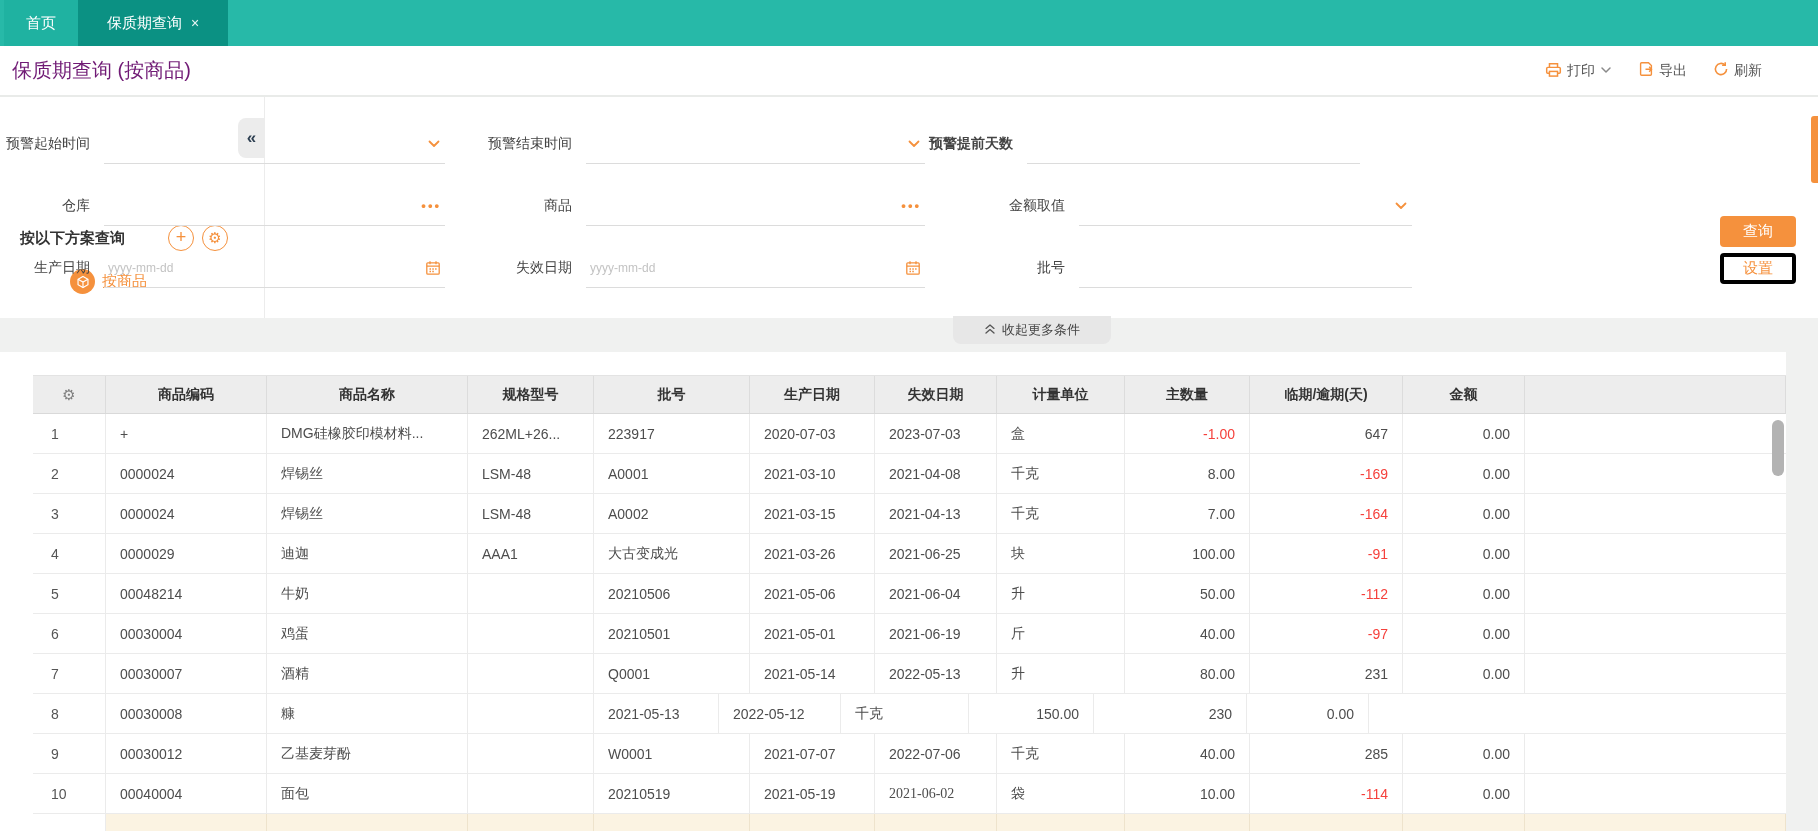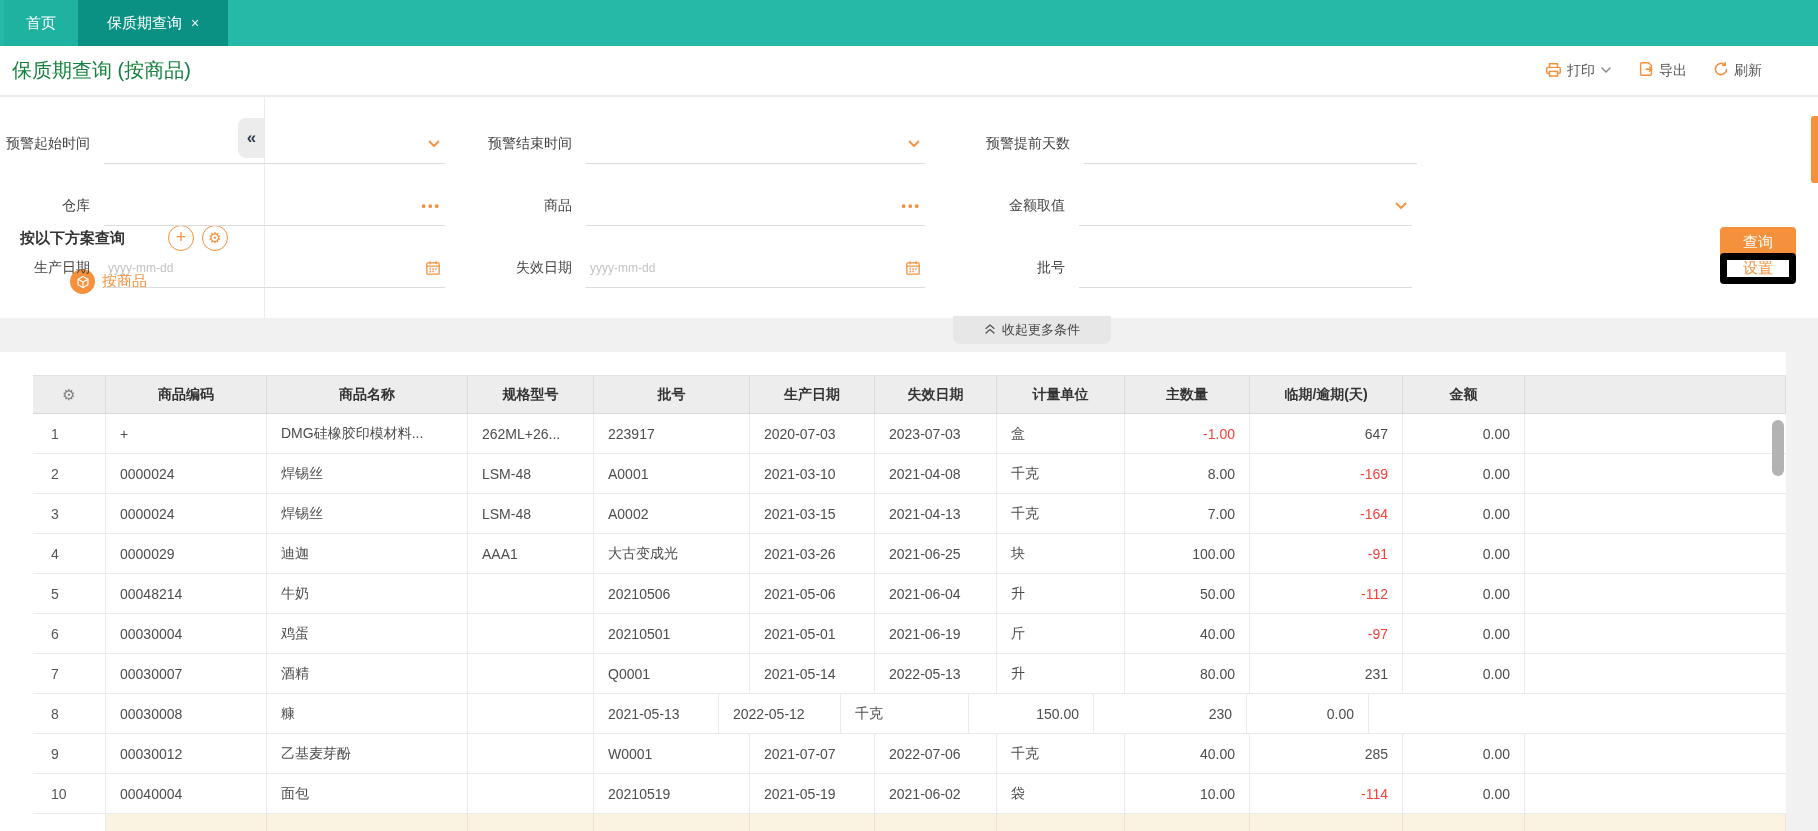--- a/index.html
+++ b/index.html
@@ -9,21 +9,21 @@
 
   
   .tabbar { left:0; top:0; width:1818px; height:46px; background:#27b9a8; }
   .tab { position:absolute; top:0; height:46px; display:flex; align-items:center; justify-content:center; color:#fff; font-size:15px; cursor:pointer; }
   .tab-home { left:4px; width:74px; background:#1fb2a1; }
   .tab-active { left:78px; width:150px; background:#0b9183; gap:9px; }
   .tab-close { font-size:14px; opacity:.92; }
 
   
   .pageheader { left:0; top:46px; width:1818px; height:49px; background:#fff; display:flex; align-items:center; }
-  .page-title { margin-left:12px; font-size:20px; color:#15803d; font-weight:500; }
+  .page-title { margin-left:12px; font-size:20px; color:#701a75; font-weight:500; }
   .header-actions { position:absolute; right:56px; top:0; height:49px; display:flex; align-items:center; gap:26px; }
   .h-action { display:flex; align-items:center; gap:5px; font-size:14px; color:#555; cursor:pointer; }
   .gap-line { left:0; top:95px; width:1818px; height:2px; background:#e9ebe9; }
 
   
   .filterpanel { left:0; top:97px; width:1818px; height:221px; background:#fff; }
   .sidebar { position:absolute; left:0; top:0; width:265px; height:221px; border-right:1px solid #ececec; }
   .sb-title { position:absolute; left:20px; top:132px; font-size:15px; font-weight:bold; color:#333; }
   .circle-btn { position:absolute; top:128px; width:26px; height:26px; border:1px solid #f5913d; border-radius:50%; color:#f5913d; display:flex; align-items:center; justify-content:center; cursor:pointer; }
   .circle-plus { left:168px; font-size:18px; font-weight:400; padding-bottom:2px; }
@@ -33,22 +33,22 @@
   .scheme-icon { width:25px; height:25px; border-radius:50%; background:#f5913d; display:flex; align-items:center; justify-content:center; }
   .scheme-label { color:#f5913d; font-size:15px; }
 
   .ffield { position:absolute; height:40px; display:flex; align-items:center; }
   .flabel { text-align:right; margin-right:14px; color:#444; font-size:14px; flex:0 0 auto; }
   .fbody { flex:1; height:100%; display:flex; align-items:center; justify-content:space-between; border-bottom:1px solid #dcdcdc; padding:0 4px; cursor:text; }
   .fph { color:#c3c3c3; font-size:12px; }
   .fdots { color:#f5913d; font-size:13px; letter-spacing:2px; font-weight:bold; cursor:pointer; }
 
   .btn { position:absolute; left:1720px; width:76px; height:31px; border-radius:4px; font-size:15px; display:flex; align-items:center; justify-content:center; cursor:pointer; }
-  .btn-search { top:130px; background:#f5913d; color:#fff; }
-  .btn-settings { top:156px; background:#fff; border:7px solid #000000; color:#f5913d; }
+  .btn-search { top:119px; background:#f5913d; color:#fff; }
+  .btn-settings { top:156px; background:#fff; border:4px solid #000000; color:#f5913d; }
   .edge-handle { left:1811px; top:116px; width:7px; height:67px; background:#f5913d; border-radius:3px 0 0 3px; cursor:pointer; }
 
   .pill { left:953px; top:316px; width:158px; height:28px; background:#e7e7e7; border-radius:0 0 8px 8px; display:flex; align-items:center; justify-content:center; gap:6px; font-size:13px; color:#444; cursor:pointer; }
 
   
   .tablepanel { left:0; top:352px; width:1786px; height:479px; background:#fff; }
   .grid { position:absolute; left:33px; top:23px; width:1753px; }
   .grow { display:flex; width:1753px; }
   .ghead { height:39px; background:#ededed; border-top:1px solid #e3e3e3; border-bottom:1px solid #d9d9d9; }
   .gcell { height:100%; display:flex; align-items:center; font-size:14px; color:#4d4d4d; overflow:hidden; white-space:nowrap; border-right:1px solid #ebebeb; padding:0 14px; }
@@ -140,21 +140,21 @@
         <div class="flabel" style="width: 112px;">预警结束时间</div>
         <div class="fbody">
           <span class="fph"></span>
           <span style="display: flex;">
             <svg width="14" height="14" viewBox="0 0 14 14">
               <path d="M2.5 4.5 7 9l4.5-4.5" fill="none" stroke="#f5913d" stroke-width="1.8" stroke-linecap="round" stroke-linejoin="round"></path>
             </svg>
           </span>
         </div>
       </div>
-      <div class="ffield" style="left: 955px; top: 27px; width: 462px;">
+      <div class="ffield" style="left: 898px; top: 27px; width: 462px; font-weight: bold;">
         <div class="flabel" style="width: 115px;">预警提前天数</div>
         <div class="fbody">
           <span class="fph"></span>
         </div>
       </div>
       <div class="ffield" style="left: 0px; top: 89px; width: 445px;">
         <div class="flabel" style="width: 90px;">仓库</div>
         <div class="fbody">
           <span class="fph"></span>
           <span class="fdots">•••</span>
@@ -364,21 +364,21 @@
         <div class="gcell cell-right" style="width: 122px; flex: 0 0 122px;">0.00</div>
         <div class="gcell cell-filler" style="width: 261px; flex: 0 0 261px;"></div>
       </div>
       <div class="grow gbody">
         <div class="gcell cell-num" style="width: 73px; flex: 0 0 73px;">10</div>
         <div class="gcell " style="width: 161px; flex: 0 0 161px;">00040004</div>
         <div class="gcell " style="width: 201px; flex: 0 0 201px;">面包</div>
         <div class="gcell " style="width: 126px; flex: 0 0 126px;"></div>
         <div class="gcell " style="width: 156px; flex: 0 0 156px;">20210519</div>
         <div class="gcell " style="width: 125px; flex: 0 0 125px;">2021-05-19</div>
-        <div class="gcell " style="width: 122px; flex: 0 0 122px;">2021-06-02</div>
+        <div class="gcell " style="width: 122px; flex: 0 0 122px; font-family: Liberation Serif, serif;">2021-06-02</div>
         <div class="gcell " style="width: 128px; flex: 0 0 128px;">袋</div>
         <div class="gcell cell-right" style="width: 125px; flex: 0 0 125px;">10.00</div>
         <div class="gcell cell-right neg" style="width: 153px; flex: 0 0 153px;">-114</div>
         <div class="gcell cell-right" style="width: 122px; flex: 0 0 122px;">0.00</div>
         <div class="gcell cell-filler" style="width: 261px; flex: 0 0 261px;"></div>
       </div>
       <div class="grow creamrow">
         <div class="gcell" style="width: 73px; flex: 0 0 73px;"></div>
         <div class="gcell" style="width: 161px; flex: 0 0 161px;"></div>
         <div class="gcell" style="width: 201px; flex: 0 0 201px;"></div>

